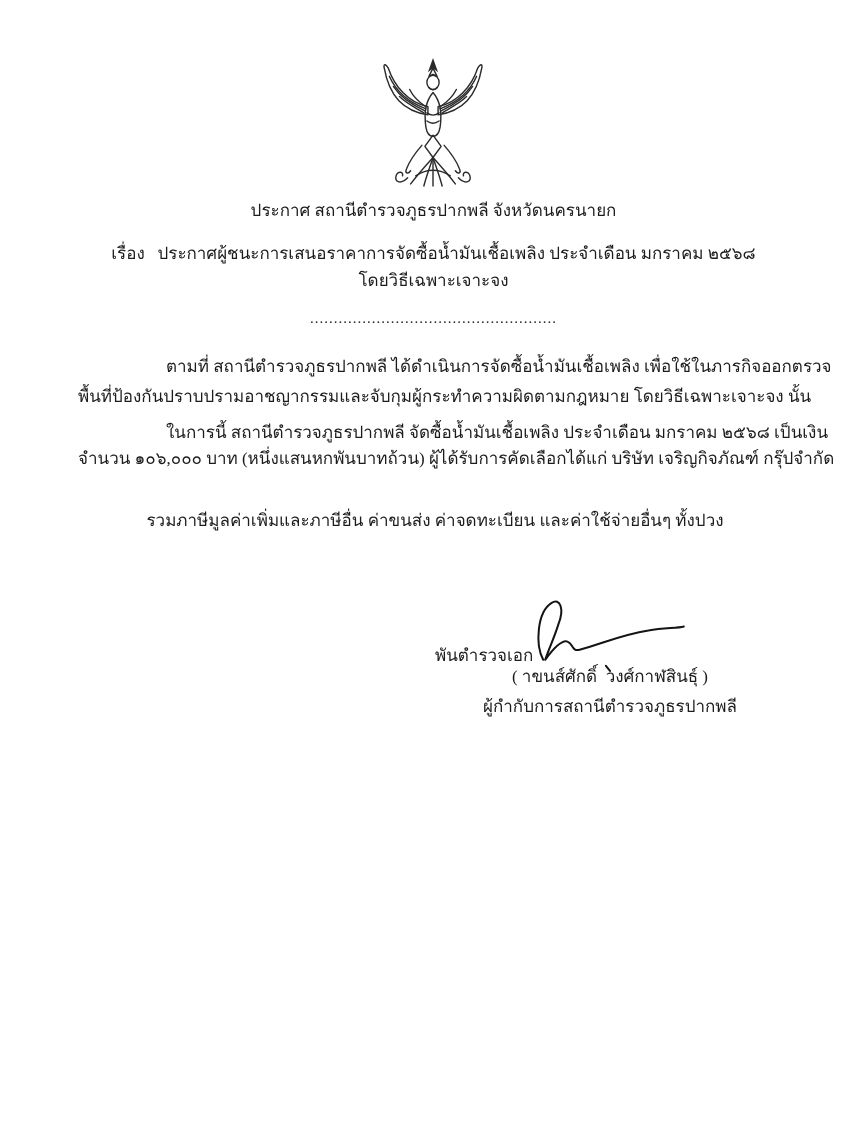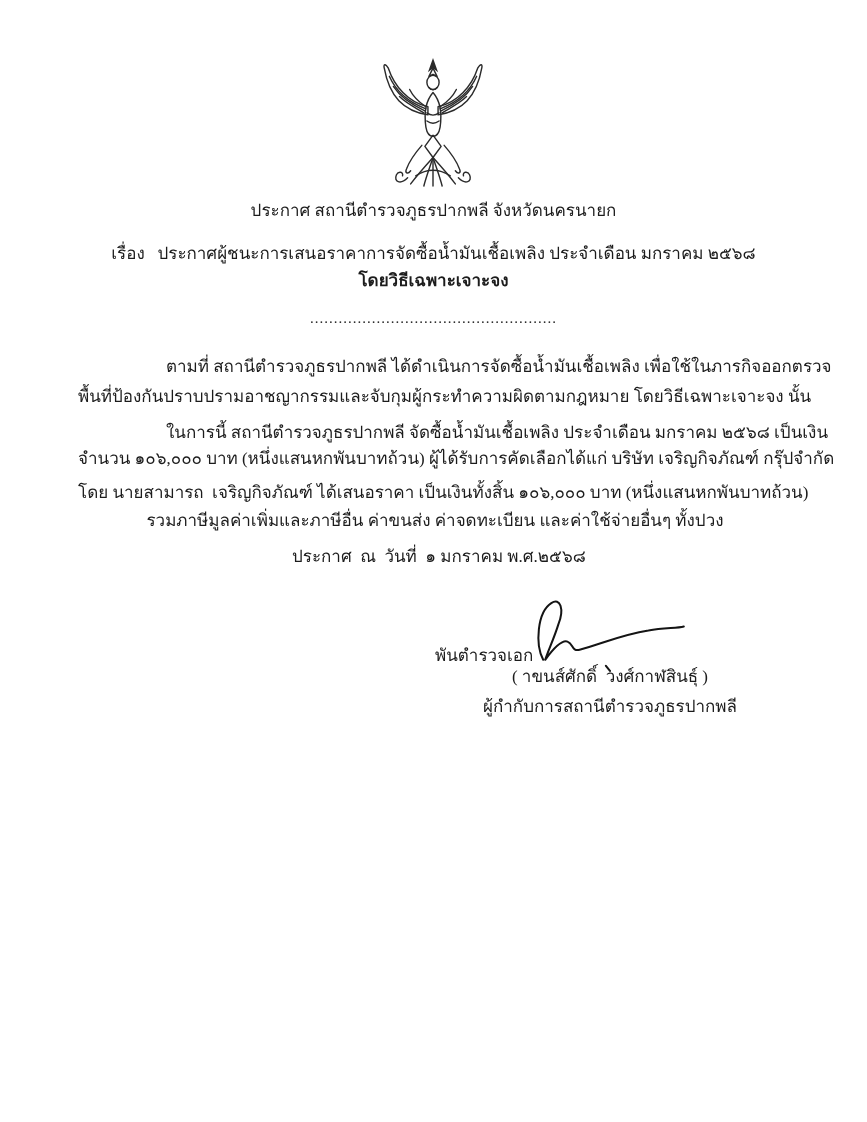--- a/index.html
+++ b/index.html
@@ -70,32 +70,30 @@
       <path d="M55 100 C64 110 71 118 77 126"></path>
       <path d="M38 118 C49 111 61 111 72 118"></path>
 
       <path d="M30 120 C23 127 16 124 19 117 C21 113 26 114 25 118"></path>
       <path d="M80 120 C87 127 94 124 91 117 C89 113 84 114 85 118"></path>
     </svg>
   </div>
 
   <div class="abs centered t" style="top:196px;">ประกาศ สถานีตำรวจภูธรปากพลี จังหวัดนครนายก</div>
   <div class="abs centered t" style="top:239px;">เรื่อง   ประกาศผู้ชนะการเสนอราคาการจัดซื้อน้ำมันเชื้อเพลิง ประจำเดือน มกราคม ๒๕๖๘</div>
-  <div class="abs centered t" style="top:266px;font-weight:bold;">โดยวิธีเฉพาะเจาะจง</div>
+  <div class="abs centered t" style="top:266px;">โดยวิธีเฉพาะเจาะจง</div>
   <div class="abs centered t dots" style="top:303px;">....................................................</div>
 
   <div class="bodyline t indent" style="top:352px;">ตามที่ สถานีตำรวจภูธรปากพลี ได้ดำเนินการจัดซื้อน้ำมันเชื้อเพลิง เพื่อใช้ในภารกิจออกตรวจ</div>
   <div class="bodyline t" style="top:382px;">พื้นที่ป้องกันปราบปรามอาชญากรรมและจับกุมผู้กระทำความผิดตามกฎหมาย โดยวิธีเฉพาะเจาะจง นั้น</div>
 
   <div class="bodyline t indent" style="top:418px;">ในการนี้ สถานีตำรวจภูธรปากพลี จัดซื้อน้ำมันเชื้อเพลิง ประจำเดือน มกราคม ๒๕๖๘ เป็นเงิน</div>
   <div class="bodyline t" style="top:444px;">จำนวน ๑๐๖,๐๐๐ บาท (หนึ่งแสนหกพันบาทถ้วน) ผู้ได้รับการคัดเลือกได้แก่ บริษัท เจริญกิจภัณฑ์ กรุ๊ปจำกัด</div>
-  <div class="bodyline t" style="top:478px;">โดย นายสามารถ  เจริญกิจภัณฑ์ ได้เสนอราคา เป็นเงินทั้งสิ้น ๑๐๖,๐๐๐ บาท (หนึ่งแสนหกพันบาทถ้วน)</div>
   <div class="bodyline t" style="top:506px;text-align:center;">รวมภาษีมูลค่าเพิ่มและภาษีอื่น ค่าขนส่ง ค่าจดทะเบียน และค่าใช้จ่ายอื่นๆ ทั้งปวง</div>
 
-  <div class="abs t" style="top:542px;left:292px;">ประกาศ  ณ  วันที่  ๑ มกราคม พ.ศ.๒๕๖๘</div>
 
   <div class="abs t" style="top:641px;left:435px;">พันตำรวจเอก</div>
 
   <div class="sig-svg">
     <svg viewBox="0 0 170 75" width="172" height="76" fill="none" stroke="#141414" stroke-width="2" stroke-linecap="round" stroke-linejoin="round">
       <path d="M16 63 C8 48 10 16 24 7 C33 1 37 13 31 28 C27 41 21 54 18 63 C26 52 34 43 40 45 C46 47 44 55 52 53 C74 47 94 38 120 34 C136 31 148 32 155 30"></path>
       <path d="M78 69 L82 74"></path>
     </svg>
   </div>
 

